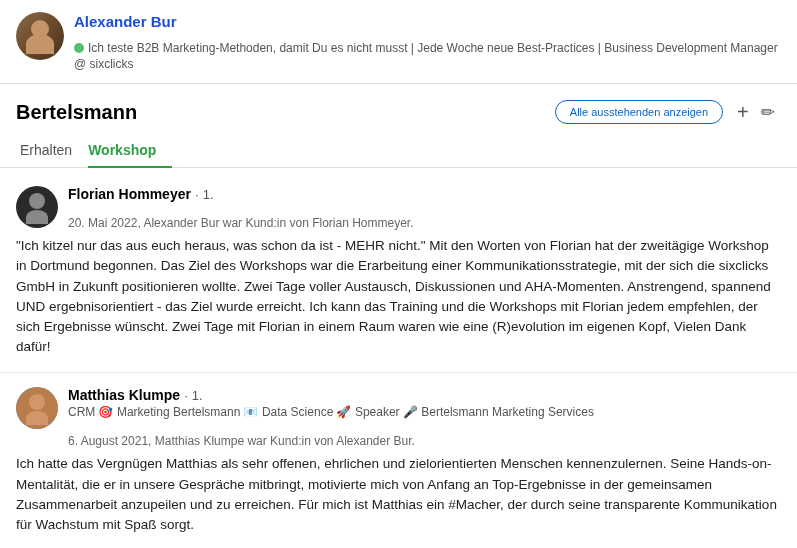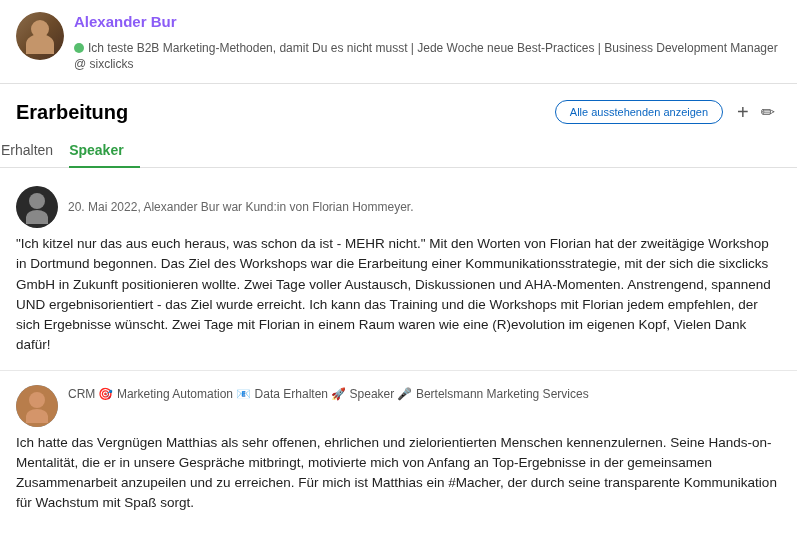--- a/index.html
+++ b/index.html
@@ -60,21 +60,21 @@
       background: #C4956A;
       border-radius: 50%;
       z-index: 1;
     }
     .profile-info {
       flex: 1;
     }
     .profile-name {
       font-size: 15px;
       font-weight: 600;
-      color: #8b5cf6;
+      color: #1d4ed8;
       line-height: 1.3;
     }
     .profile-bio {
       font-size: 12px;
       color: #555;
       line-height: 1.4;
       margin-top: 8px;
     }
     .online-dot {
       width: 10px;
@@ -116,21 +116,21 @@
       font-size: 20px;
       color: #555;
       padding: 4px 6px;
       line-height: 1;
     }
 
     
     .tabs {
       display: flex;
       border-bottom: 1px solid #e0e0e0;
-      padding: 0 1px;
+      padding: 0 20px;
       margin-bottom: 4px;
     }
     .tab {
       padding: 8px 16px 8px 0;
       font-size: 14px;
       color: #555;
       cursor: pointer;
       border-bottom: 2px solid transparent;
       margin-bottom: -1px;
     }
@@ -263,50 +263,59 @@
   </div>
   <div class="profile-info">
     <div class="profile-name">Alexander Bur</div>
     <div class="profile-bio">
       <span class="online-dot"></span><span>Ich teste B2B Marketing-Methoden, damit Du es nicht musst | Jede Woche neue Best-Practices | Business Development Manager @ sixclicks</span>
     </div>
   </div>
 </div>
 
 <div class="section-header">
-  <div class="section-title">Erarbeitung</div>
+  <div class="section-title">Bertelsmann</div>
   <button class="btn-all-pending">Alle ausstehenden anzeigen</button>
   <button class="icon-btn">+</button>
   <button class="icon-btn" style="font-size:17px;">✏</button>
 </div>
 
 <div class="tabs">
   <div class="tab">Erhalten</div>
-  <div class="tab active">Speaker</div>
+  <div class="tab active">Workshop</div>
 </div>
 
 <div>
 
   <div class="rec-item">
     <div class="rec-header">
       <div class="rec-avatar">
         <div class="face-dark"></div>
       </div>
       <div class="rec-name-row">
+        <div>
+          <span class="rec-name">Florian Hommeyer</span>
+          <span class="rec-degree">· 1.</span>
+        </div>
         <div class="rec-date">20. Mai 2022, Alexander Bur war Kund:in von Florian Hommeyer.</div>
       </div>
     </div>
     <div class="rec-text">"Ich kitzel nur das aus euch heraus, was schon da ist - MEHR nicht." Mit den Worten von Florian hat der zweitägige Workshop in Dortmund begonnen. Das Ziel des Workshops war die Erarbeitung einer Kommunikationsstrategie, mit der sich die sixclicks GmbH in Zukunft positionieren wollte. Zwei Tage voller Austausch, Diskussionen und AHA-Momenten. Anstrengend, spannend UND ergebnisorientiert - das Ziel wurde erreicht. Ich kann das Training und die Workshops mit Florian jedem empfehlen, der sich Ergebnisse wünscht. Zwei Tage mit Florian in einem Raum waren wie eine (R)evolution im eigenen Kopf, Vielen Dank dafür!</div>
   </div>
 
   <div class="rec-item">
     <div class="rec-header">
       <div class="rec-avatar">
         <div class="face-tan"></div>
       </div>
       <div class="rec-name-row">
-        <div class="rec-title">CRM 🎯 Marketing Automation 📧 Data Erhalten 🚀 Speaker 🎤 Bertelsmann Marketing Services</div>
+        <div>
+          <span class="rec-name">Matthias Klumpe</span>
+          <span class="rec-degree">· 1.</span>
+        </div>
+        <div class="rec-title">CRM 🎯 Marketing Bertelsmann 📧 Data Science 🚀 Speaker 🎤 Bertelsmann Marketing Services</div>
+        <div class="rec-date">6. August 2021, Matthias Klumpe war Kund:in von Alexander Bur.</div>
       </div>
     </div>
     <div class="rec-text">Ich hatte das Vergnügen Matthias als sehr offenen, ehrlichen und zielorientierten Menschen kennenzulernen. Seine Hands-on-Mentalität, die er in unsere Gespräche mitbringt, motivierte mich von Anfang an Top-Ergebnisse in der gemeinsamen Zusammenarbeit anzupeilen und zu erreichen. Für mich ist Matthias ein #Macher, der durch seine transparente Kommunikation für Wachstum mit Spaß sorgt.</div>
   </div>
 
 </div>
 
 </body></html>

